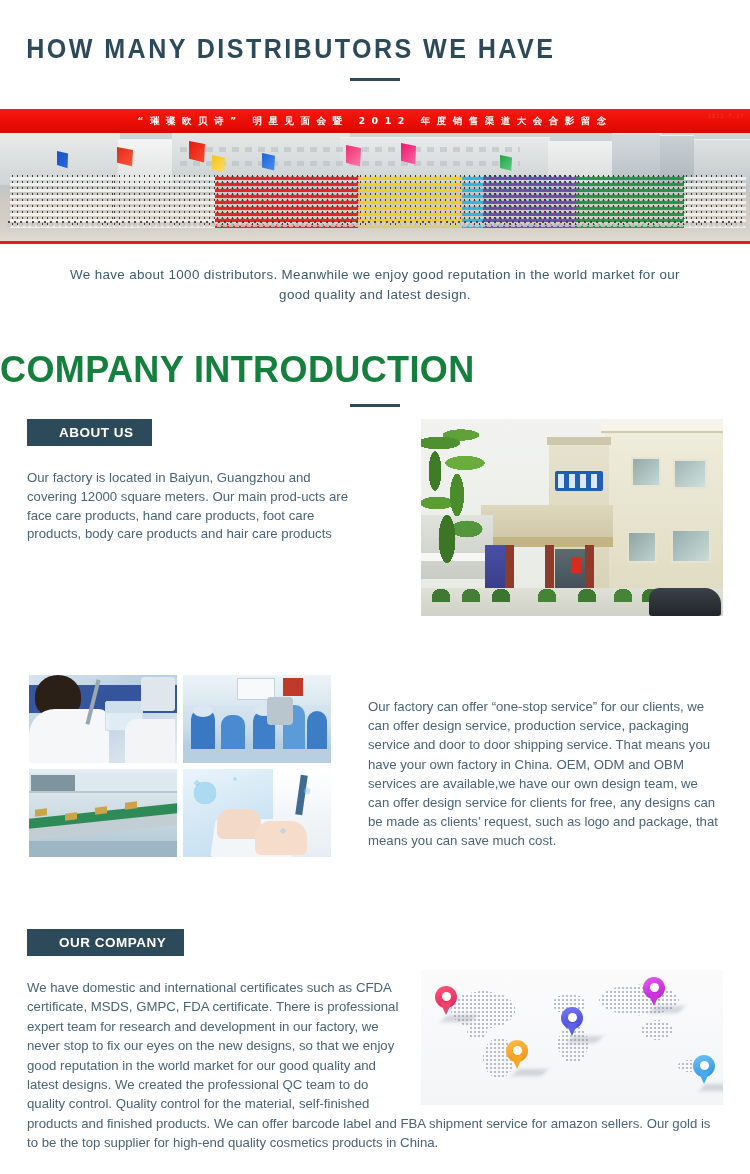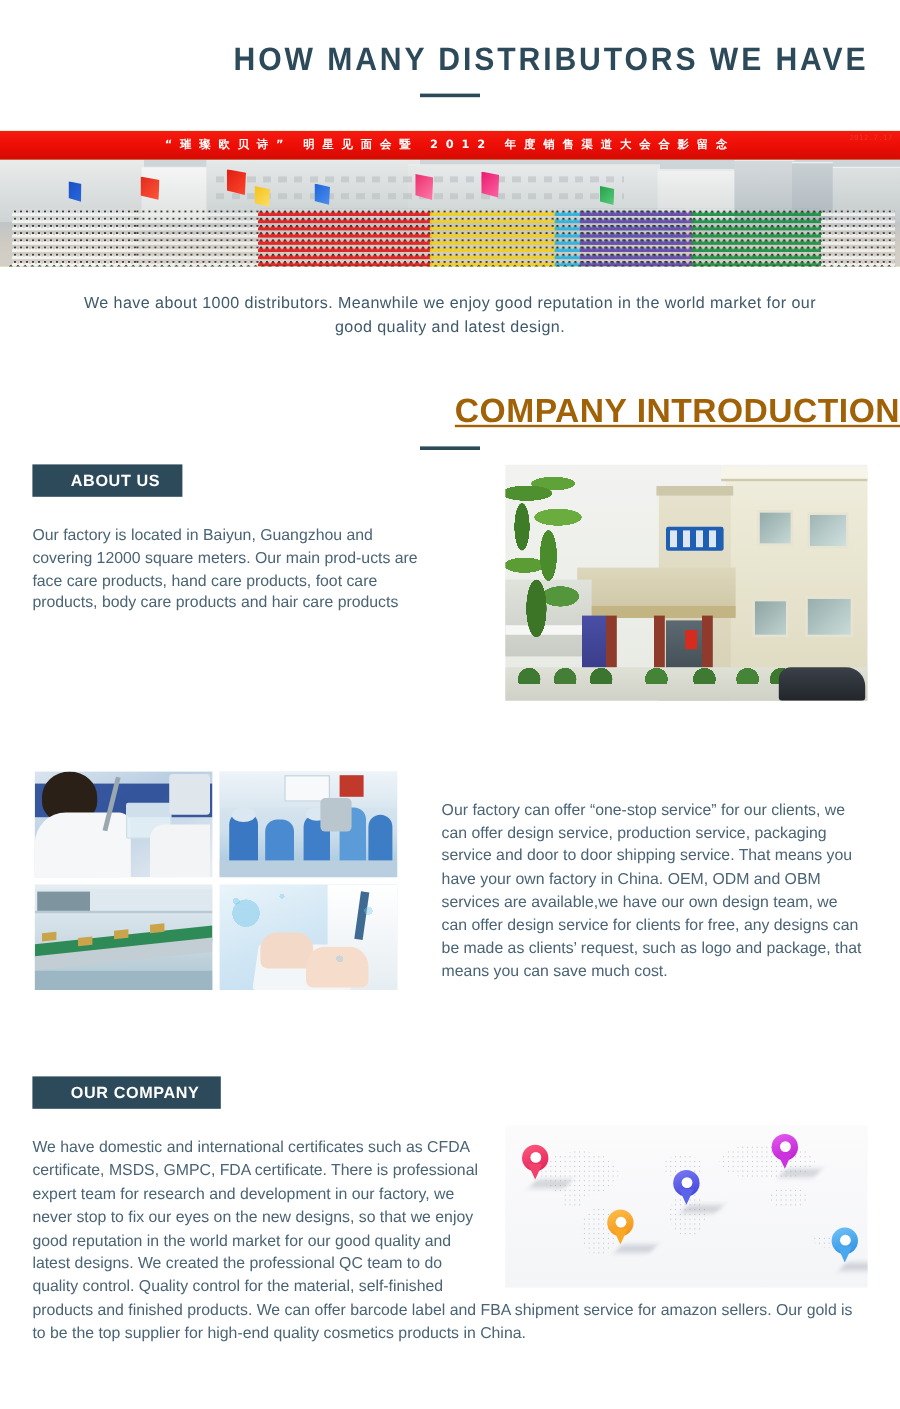--- a/index.html
+++ b/index.html
@@ -8,57 +8,56 @@
     width: 750px;
     height: 1174px;
     background: #ffffff;
     font-family: "Liberation Sans", sans-serif;
     color: #3c5767;
     overflow: hidden;
     position: relative;
   }
 
   
-  .section-title-wrap { text-align: right; }
+  .section-title-wrap { text-align: left; }
   .title-distributors {
     font-family: "Liberation Sans", sans-serif;
     font-weight: bold;
     font-size: 27px;
     letter-spacing: 2.6px;
     color: #2d4a5a;
     margin: 0;
     padding-top: 34px;
     transform: scaleX(0.93);
     transform-origin: center;
   }
   .title-company {
     font-family: "Liberation Sans", sans-serif;
     font-weight: bold;
-    font-size: 28px;
+    font-size: 36px;
     letter-spacing: 0.4px;
-    color: #a16207;
+    color: #15803d;
     margin: 0;
     padding-top: 11px;
-    text-decoration: underline;
   }
   .divider {
     width: 50px;
     height: 3px;
     background: #2d4a5a;
     margin: 13px auto 0 auto;
   }
 
   
   .banner {
     position: relative;
     width: 750px;
-    height: 113px;
+    height: 135px;
     margin-top: 28px;
     overflow: hidden;
-    background: #bef264;
+    background: #e5e5e5;
   }
   .banner-redbar {
     position: absolute;
     top: 0; left: 0;
     width: 750px;
     height: 24px;
     background: linear-gradient(180deg,#f51b11 0%, #ec0d05 55%, #d30b05 100%);
     color: #ffffff;
     font-family: "DejaVu Sans", sans-serif;
     font-size: 9.5px;

